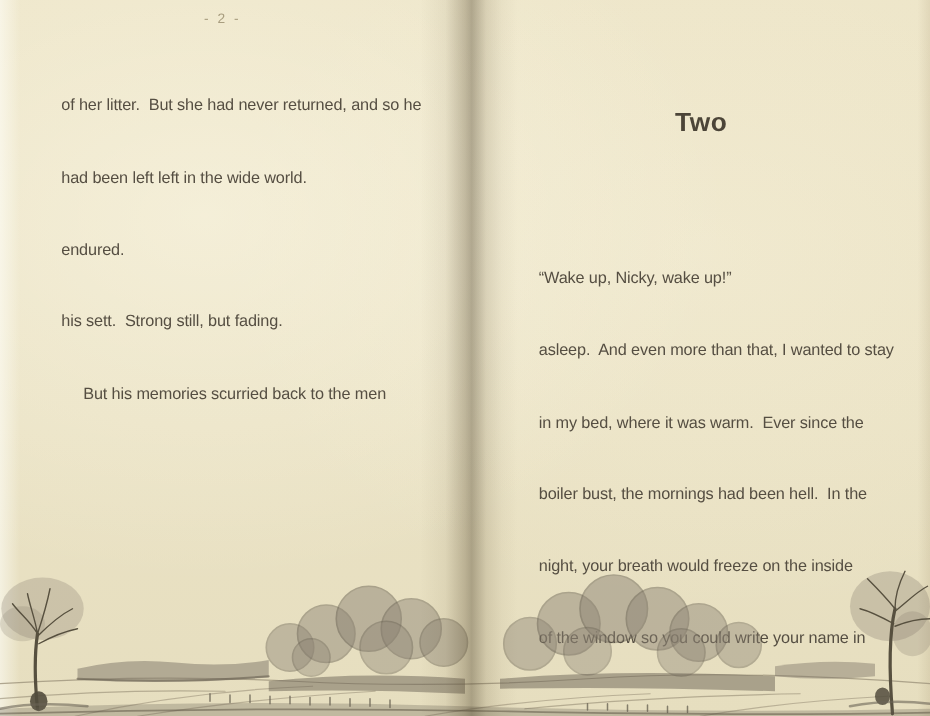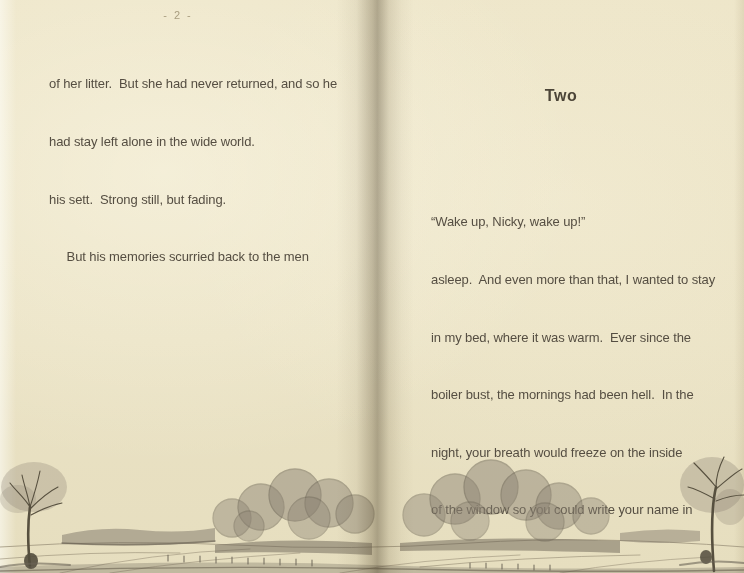--- a/index.html
+++ b/index.html
@@ -42,37 +42,38 @@
   }
   .text-block{
     position:absolute;color:#554e42;font-size:13px;line-height:19.2px;
     letter-spacing:-0.1px;white-space:pre;
   }
   .text-left{top:36px;left:28px;width:330px;}
   .text-right{top:174px;left:410px;width:312px;}
   .line{height:19.2px;margin-left:21px;}
   .chapter-title{
     position:absolute;top:87px;left:378px;width:366px;text-align:center;
-    font-size:16px;font-weight:600;color:#49432f;letter-spacing:0.5px;
+    font-size:21px;font-weight:600;color:#49432f;letter-spacing:0.5px;
     color:#4c4538;
   }
   .illustration{
     position:absolute;left:0;bottom:0;width:744px;height:118px;z-index:2;
   }
 </style>
 </head>
 <body>
 
 <div class="photo">
 
   <div>
     <div class="page-number">- 2 -</div>
     <div class="text-block text-left">
       <div class="line">of her litter.  But she had never returned, and so he</div>
-      <div class="line">had stay left alone in the wide world.</div>
+      <div class="line">had been left left in the wide world.</div>
+      <div class="line">endured.</div>
       <div class="line">his sett.  Strong still, but fading.</div>
       <div class="line">     But his memories scurried back to the men</div>
       
       
       
       
       
       
       
       

